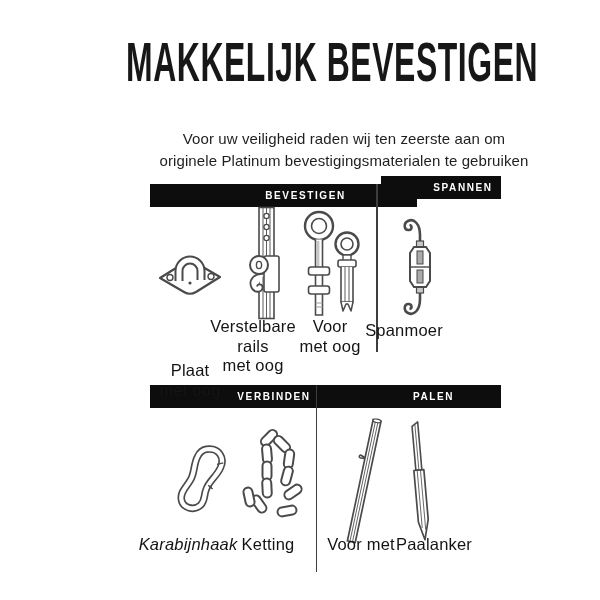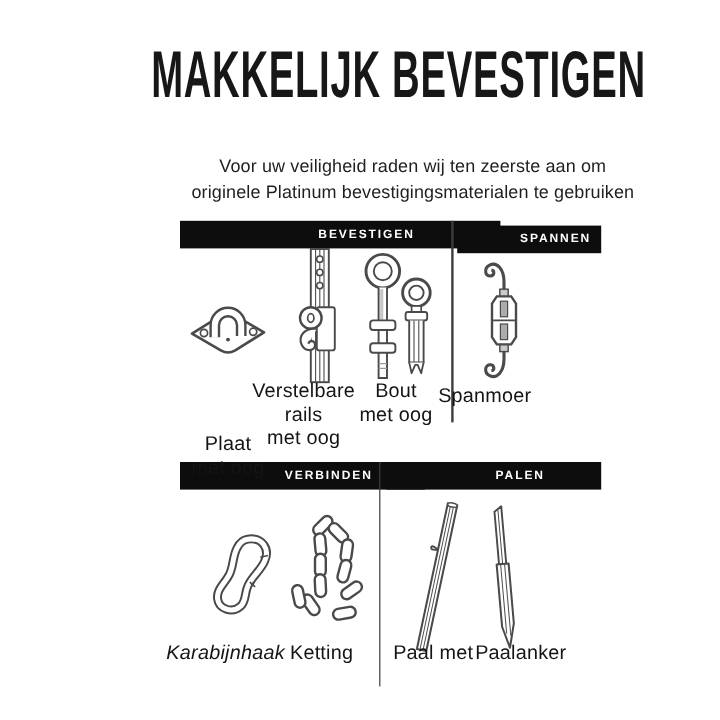--- a/index.html
+++ b/index.html
@@ -35,21 +35,21 @@
 <div id="canvas">
 
   <div class="title">MAKKELIJK BEVESTIGEN</div>
 
   <div class="subtitle">
     <div>Voor uw veiligheid raden wij ten zeerste aan om</div>
     <div>originele Platinum bevestigingsmaterialen te gebruiken</div>
   </div>
 
   <div class="bar" style="left:150px; top:184px; width:223px;">BEVESTIGEN</div>
-  <div class="bar" style="left:381px; top:188px; width:76px;">SPANNEN</div>
+  <div class="bar" style="left:381px; top:176px; width:76px;">SPANNEN</div>
   <div class="vdiv" style="left:376px; top:184px; height:168px;"></div>
 
   <div class="bar" style="left:150px; top:385px; width:160px;">VERBINDEN</div>
   <div class="bar" style="left:322px; top:385px; width:135px;">PALEN</div>
   <div class="vdiv" style="left:315.5px; top:385px; height:187px;"></div>
 
   <div class="icon" style="left:150px; top:232px;">
     <svg width="80" height="76" viewBox="0 0 80 76">
       <path d="M10 46 L34 31 Q40 27.5 46 31 L70 45 L46 60 Q40 63.5 34 60 Z" fill="#fff" stroke="#4a4a4a" stroke-width="2.2" stroke-linejoin="round"></path>
       <circle cx="20" cy="45.5" r="3" fill="#fff" stroke="#4a4a4a" stroke-width="1.4"></circle>
@@ -113,21 +113,21 @@
   <div class="label" style="left:148px; top:317px; width:84px;margin-top:44px;">
     <div>Plaat</div>
     <div>met oog</div>
   </div>
   <div class="label" style="left:203px; top:317px; width:100px;">
     <div>Verstelbare</div>
     <div>rails</div>
     <div>met oog</div>
   </div>
   <div class="label" style="left:288px; top:317px; width:84px;">
-    <div>Bout</div>
+    <div>Voor</div>
     <div>met oog</div>
   </div>
   <div class="label" style="left:362px; top:321px; width:84px;">
     <div>Spanmoer</div>
   </div>
 
   <div class="icon" style="left:168px; top:440px;">
     <svg width="68" height="80" viewBox="0 0 68 80">
       <g transform="rotate(10 34 40)">
         <path d="M33 9 C45 5 53 14 50 25 C48 33 42 39 40 47 C38 55 41 59 37 65 C31 72.5 19.5 70.5 17 62.5 C14.5 54.5 20.5 49 23 41 C25.5 33 23 26 25.5 18 C27 12.5 30 10 33 9 Z" fill="none" stroke="#4a4a4a" stroke-width="7.5" stroke-linejoin="round"></path>
@@ -181,19 +181,19 @@
     </svg>
   </div>
 
   <div class="label" style="left:138px; top:535px; width:100px;font-style:italic;">
     <div>Karabijnhaak</div>
   </div>
   <div class="label" style="left:228px; top:535px; width:80px;">
     <div>Ketting</div>
   </div>
   <div class="label" style="left:311px; top:535px; width:100px;">
-    <div>Paal met</div>
+    <div>Voor met</div>
   </div>
   <div class="label" style="left:384px; top:535px; width:100px;">
     <div>Paalanker</div>
   </div>
 
 </div>
 
 </body></html>

